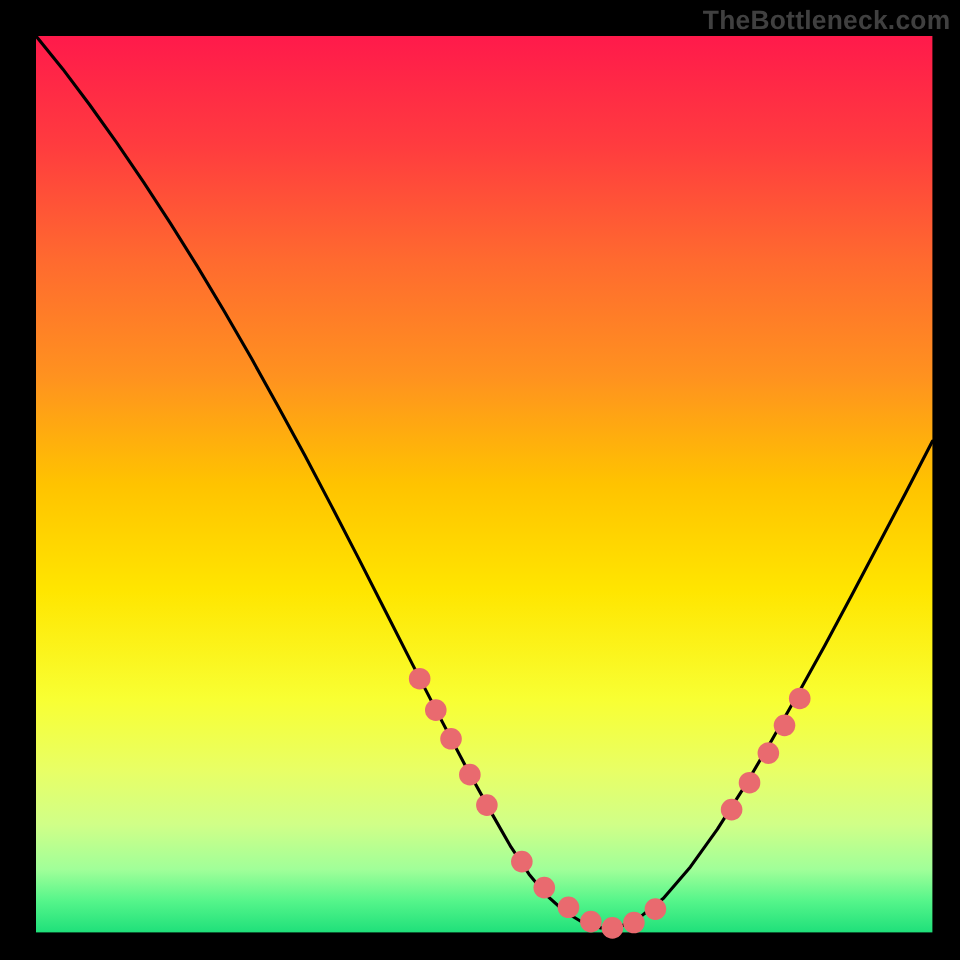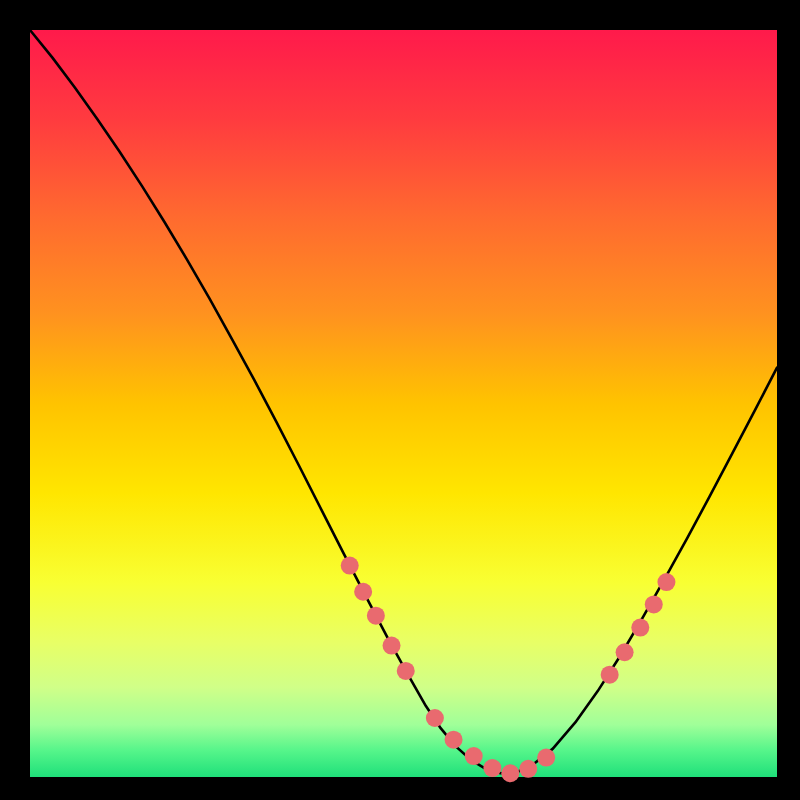--- a/index.html
+++ b/index.html
@@ -30,20 +30,21 @@
   svg {
     position: absolute;
     top: 0;
     left: 0;
   }
 </style>
 </head>
 <body>
 
 <div class="frame">
+  <div class="watermark">TheBottleneck.com</div>
   <svg id="chart-svg" width="800" height="800" viewBox="0 0 800 800">
       <defs>
         <linearGradient id="bg-grad" x1="0" y1="0" x2="0" y2="1">
           <stop offset="0%" stop-color="#ff1a4b"></stop>
           <stop offset="12%" stop-color="#ff3b3f"></stop>
           <stop offset="25%" stop-color="#ff6a2f"></stop>
           <stop offset="38%" stop-color="#ff921f"></stop>
           <stop offset="50%" stop-color="#ffc300"></stop>
           <stop offset="62%" stop-color="#ffe600"></stop>
           <stop offset="74%" stop-color="#f8ff33"></stop>

